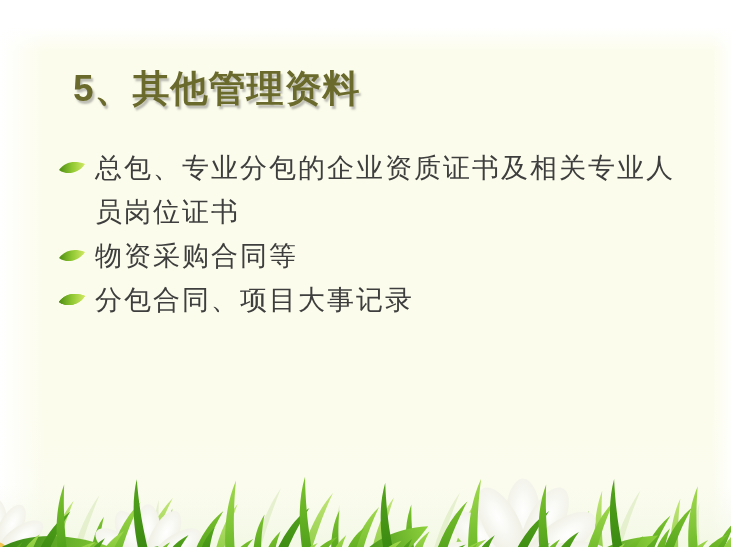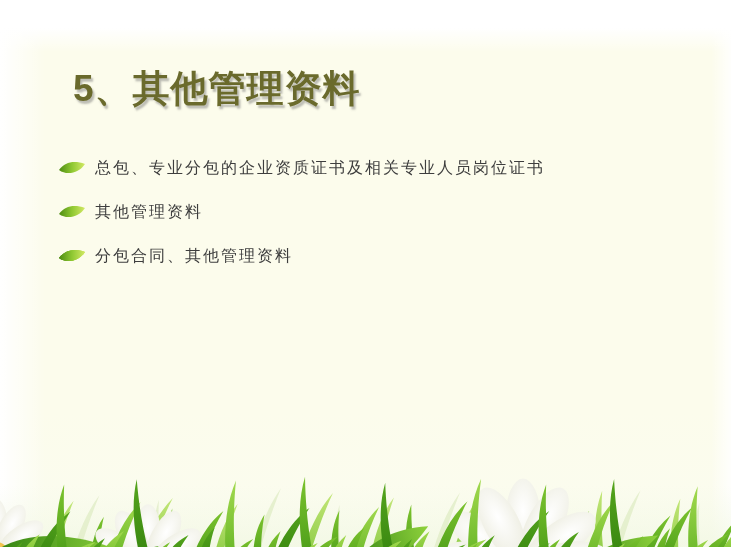--- a/index.html
+++ b/index.html
@@ -24,21 +24,21 @@
     white-space:nowrap;
     margin:0;
   }
   ul.bullets{
     position:absolute;left:58px;top:118px;width:640px;
     margin:0;padding:0;list-style:none;
   }
   ul.bullets li{
     position:relative;
     padding-left:37px;
-    font-size:16px;letter-spacing:2px;
+    font-size:27px;letter-spacing:2px;
     line-height:44px;
     color:#3e3e3e;
   }
   .leafbul{
     position:absolute;left:0;top:14px;width:28px;height:18px;
   }
   .grass{
     position:absolute;left:0;bottom:0;width:731px;height:120px;
   }
 </style>
@@ -60,37 +60,37 @@
             </linearGradient>
           </defs>
           <path d="M1 10 C7 2 16 0 27 4 C21 13 9 16 1 10 Z" fill="url(#lb1)"></path>
         </svg>
       <span>总包、专业分包的企业资质证书及相关专业人员岗位证书</span>
     </li>
     <li>
       <svg class="leafbul" viewBox="0 0 28 18">
           <path d="M1 10 C7 2 16 0 27 4 C21 13 9 16 1 10 Z" fill="url(#lb1)"></path>
         </svg>
-      <span>其他管理资料</span>
-    </li>
-    <li>
-      <svg class="leafbul" viewBox="0 0 28 18">
-          <path d="M1 10 C7 2 16 0 27 4 C21 13 9 16 1 10 Z" fill="url(#lb1)"></path>
-        </svg>
-    </li>
-    <li>
-      <svg class="leafbul" viewBox="0 0 28 18">
-          <path d="M1 10 C7 2 16 0 27 4 C21 13 9 16 1 10 Z" fill="url(#lb1)"></path>
-        </svg>
-    </li>
-    <li>
-      <svg class="leafbul" viewBox="0 0 28 18">
-          <path d="M1 10 C7 2 16 0 27 4 C21 13 9 16 1 10 Z" fill="url(#lb1)"></path>
-        </svg>
-      <span>分包合同、其他管理资料</span>
+      <span>物资采购合同等</span>
+    </li>
+    <li>
+      <svg class="leafbul" viewBox="0 0 28 18">
+          <path d="M1 10 C7 2 16 0 27 4 C21 13 9 16 1 10 Z" fill="url(#lb1)"></path>
+        </svg>
+    </li>
+    <li>
+      <svg class="leafbul" viewBox="0 0 28 18">
+          <path d="M1 10 C7 2 16 0 27 4 C21 13 9 16 1 10 Z" fill="url(#lb1)"></path>
+        </svg>
+    </li>
+    <li>
+      <svg class="leafbul" viewBox="0 0 28 18">
+          <path d="M1 10 C7 2 16 0 27 4 C21 13 9 16 1 10 Z" fill="url(#lb1)"></path>
+        </svg>
+      <span>分包合同、项目大事记录</span>
     </li>
   </ul>
 
   <svg class="grass" id="grass-svg" viewBox="0 0 731 120">
     <defs>
       <linearGradient id="gDark" x1="0" y1="1" x2="0" y2="0">
           <stop offset="0" stop-color="#2f7d0c"></stop>
           <stop offset="1" stop-color="#55a51d"></stop>
         </linearGradient>
       <linearGradient id="gMid" x1="0" y1="1" x2="0" y2="0">

